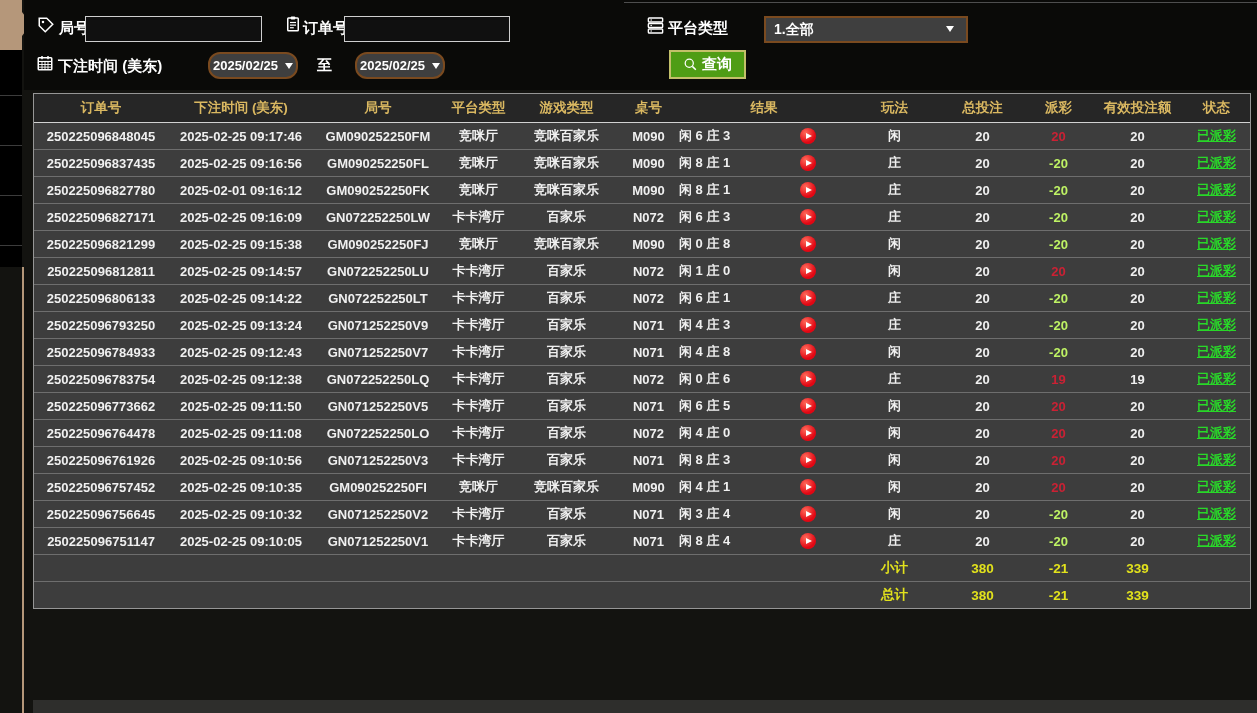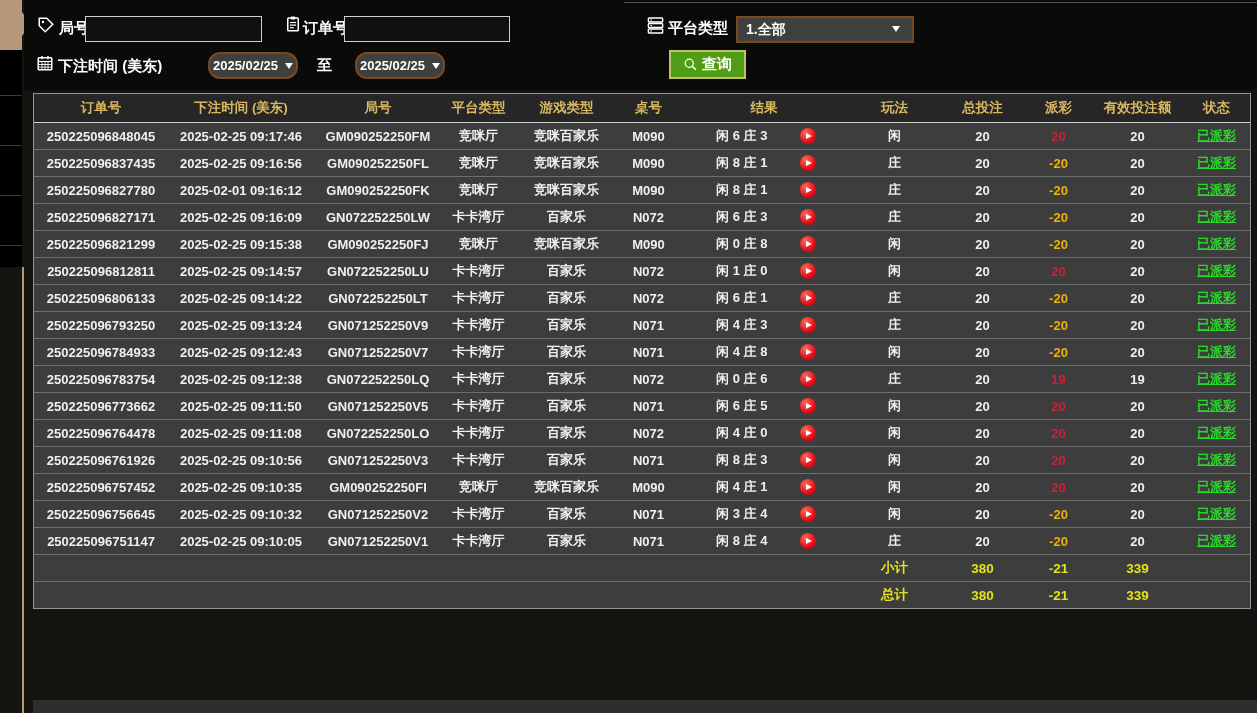--- a/index.html
+++ b/index.html
@@ -54,30 +54,30 @@
   th{
     height:26px;background:#262626;color:#dab861;font-size:13.5px;font-weight:700;
     text-align:center;white-space:nowrap;overflow:hidden;border-bottom:1px solid #d2d2d2;
   }
   td{
     height:26px;color:#f0f0f0;font-size:13px;font-weight:700;text-align:center;
     white-space:nowrap;overflow:hidden;padding:0;
   }
   tbody tr + tr td{border-top:1px solid #6e6e6e;}
   .res-wrap{display:flex;align-items:center;width:100%;}
-  .res-text{flex:0 0 52%;text-align:right;}
+  .res-text{flex:0 0 52%;text-align:left;}
   .res-icon{flex:1;display:flex;justify-content:center;}
   .play{
     width:16px;height:16px;border-radius:50%;
     background:radial-gradient(circle at 35% 30%,#ff6a5a,#e20613 65%);
     display:flex;align-items:center;justify-content:center;cursor:pointer;
   }
   .play::after{content:'';width:0;height:0;border-left:6px solid #fff;border-top:3.5px solid transparent;border-bottom:3.5px solid transparent;margin-left:2px;}
   td.pos{color:#cb2134;}
-  td.neg{color:#eab308;}
+  td.neg{color:#bef264;}
   td.status{color:#29d829;text-decoration:underline;}
   tr.total-row td{color:#e2e21c;font-size:13.5px;}
   .bottom-strip{position:absolute;left:33px;right:0;top:700px;height:13px;background:#2e2e2c;}
 </style>
 </head>
 <body>
 
 <div class="side-strip">
   <div class="side-active-tab"></div>
   <div class="side-menu">
@@ -142,21 +142,21 @@
     <svg viewBox="0 0 24 24">
         <rect x="3" y="2.5" width="18" height="5" rx="1" fill="none" stroke="#fff" stroke-width="1.8"></rect>
         <rect x="3" y="9.5" width="18" height="5" rx="1" fill="none" stroke="#fff" stroke-width="1.8"></rect>
         <rect x="3" y="16.5" width="18" height="5" rx="1" fill="none" stroke="#fff" stroke-width="1.8"></rect>
         <circle cx="6.5" cy="5" r="1" fill="#fff"></circle>
         <circle cx="6.5" cy="12" r="1" fill="#fff"></circle>
         <circle cx="6.5" cy="19" r="1" fill="#fff"></circle>
       </svg>
   </span>
   <span class="flabel" style="left:644px;top:19px">平台类型</span>
-  <div class="dropdown leftal" style="left:712px;top:16px;width:178px">
+  <div class="dropdown leftal" style="left:740px;top:16px;width:204px">
     <span>1.全部</span>
       <span class="caret"></span>
   </div>
 
   <button class="querybtn">
     <svg viewBox="0 0 24 24">
         <circle cx="10" cy="10" r="6.5" fill="none" stroke="#fff" stroke-width="2"></circle>
         <line x1="15" y1="15" x2="20.5" y2="20.5" stroke="#fff" stroke-width="2.4"></line>
       </svg>
     <span>查询</span>

